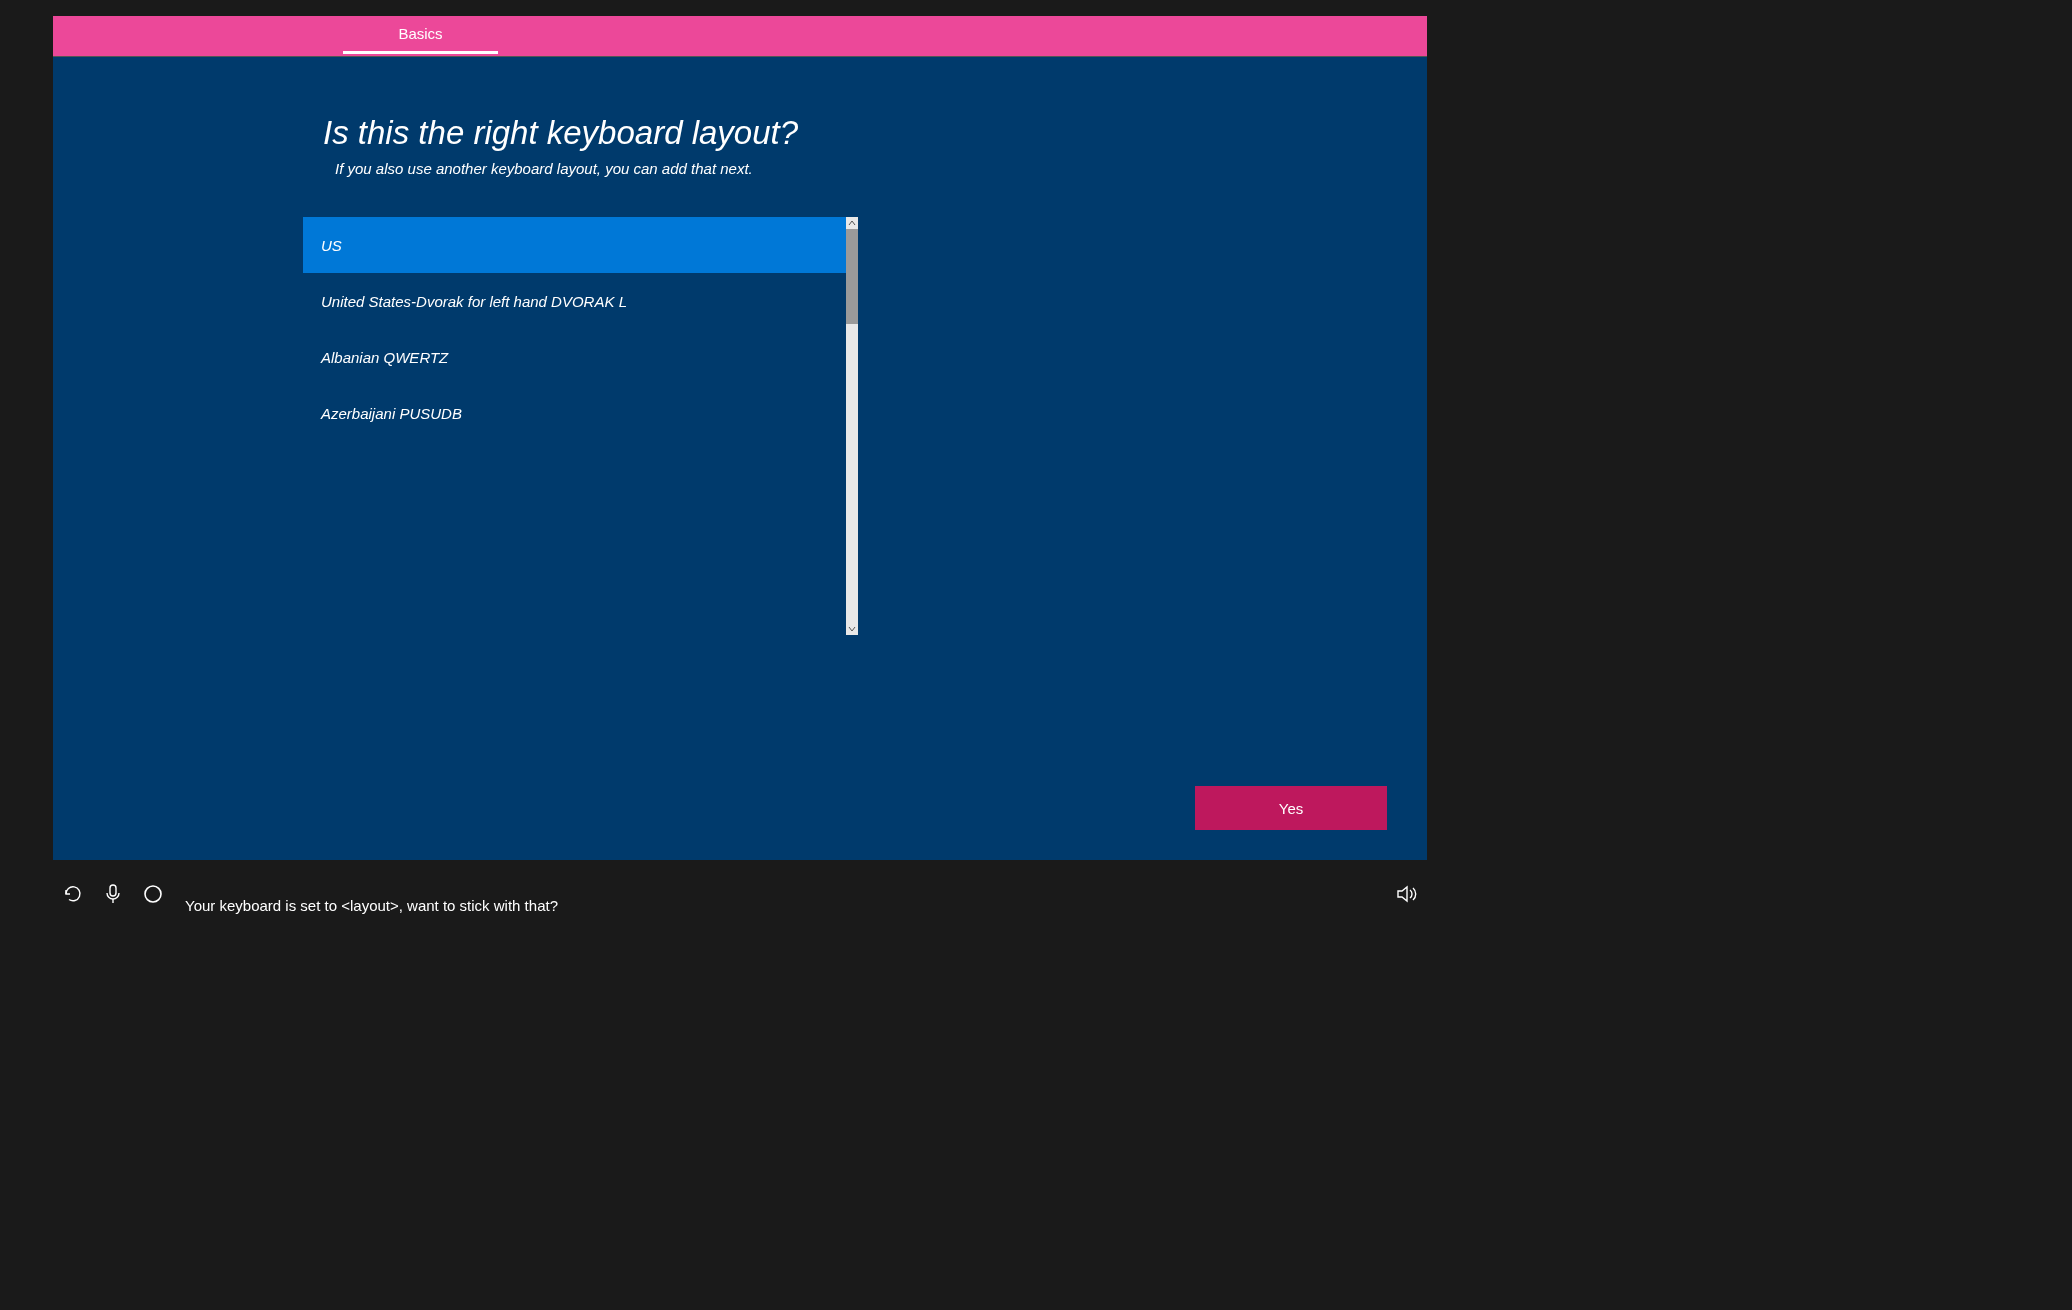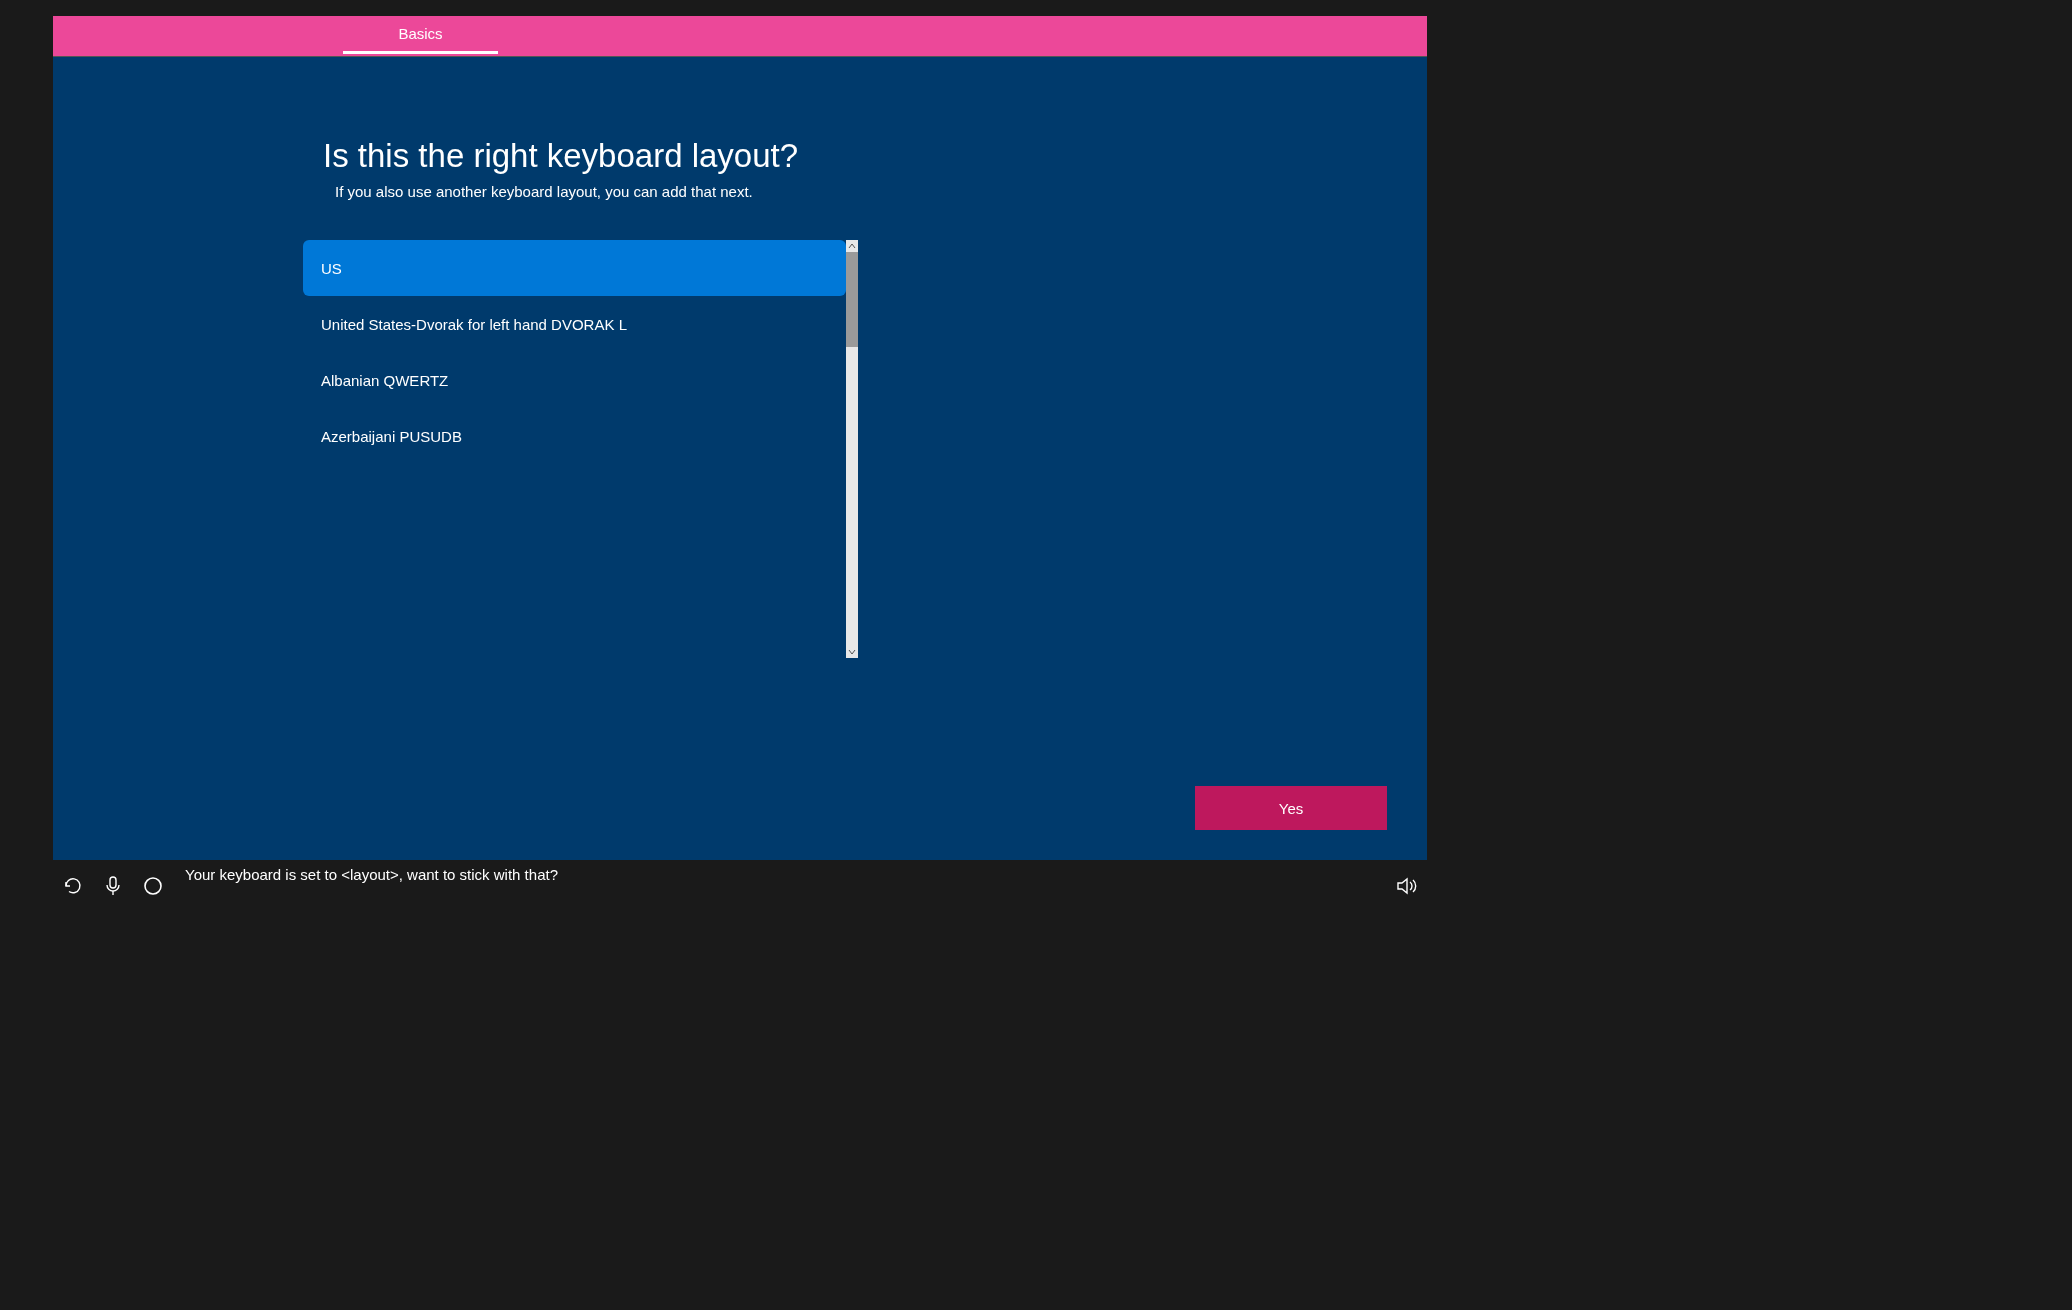--- a/index.html
+++ b/index.html
@@ -49,23 +49,24 @@
     .main-panel {
       position: absolute;
       top: 48px;
       left: 45px;
       right: 45px;
       bottom: 68px;
       background: #003a6c;
       border-top: 1px solid #555;
     }
     .content {
-      padding-top: 80px;
+      padding-top: 57px;
       padding-left: 270px;
       padding-right: 80px;
+      font-style: italic;
     }
     .heading {
       font-size: 33px;
       font-weight: 300;
       color: #fff;
       margin-bottom: 8px;
     }
     .subtext {
       font-size: 15px;
       font-weight: 400;
@@ -92,21 +93,20 @@
       display: flex;
       align-items: center;
       padding-left: 18px;
       font-size: 15px;
       font-weight: 400;
       color: #fff;
       cursor: pointer;
     }
     .list-item.selected {
       background: #0078d7;
-      border-radius: 6px;
     }
     .list-item.cutoff {
       height: 24px;
       overflow: hidden;
       color: transparent;
     }
     .scrollbar {
       position: absolute;
       right: 0;
       top: 0;
@@ -150,21 +150,21 @@
       font-family: inherit;
       cursor: pointer;
     }
     .bottom-bar {
       position: absolute;
       left: 45px;
       right: 45px;
       bottom: 14px;
       height: 48px;
       display: flex;
-      align-items: flex-start;
+      align-items: flex-end;
       color: #fff;
     }
     .bb-icon {
       width: 40px;
       height: 40px;
       display: flex;
       align-items: center;
       justify-content: center;
       cursor: pointer;
     }

